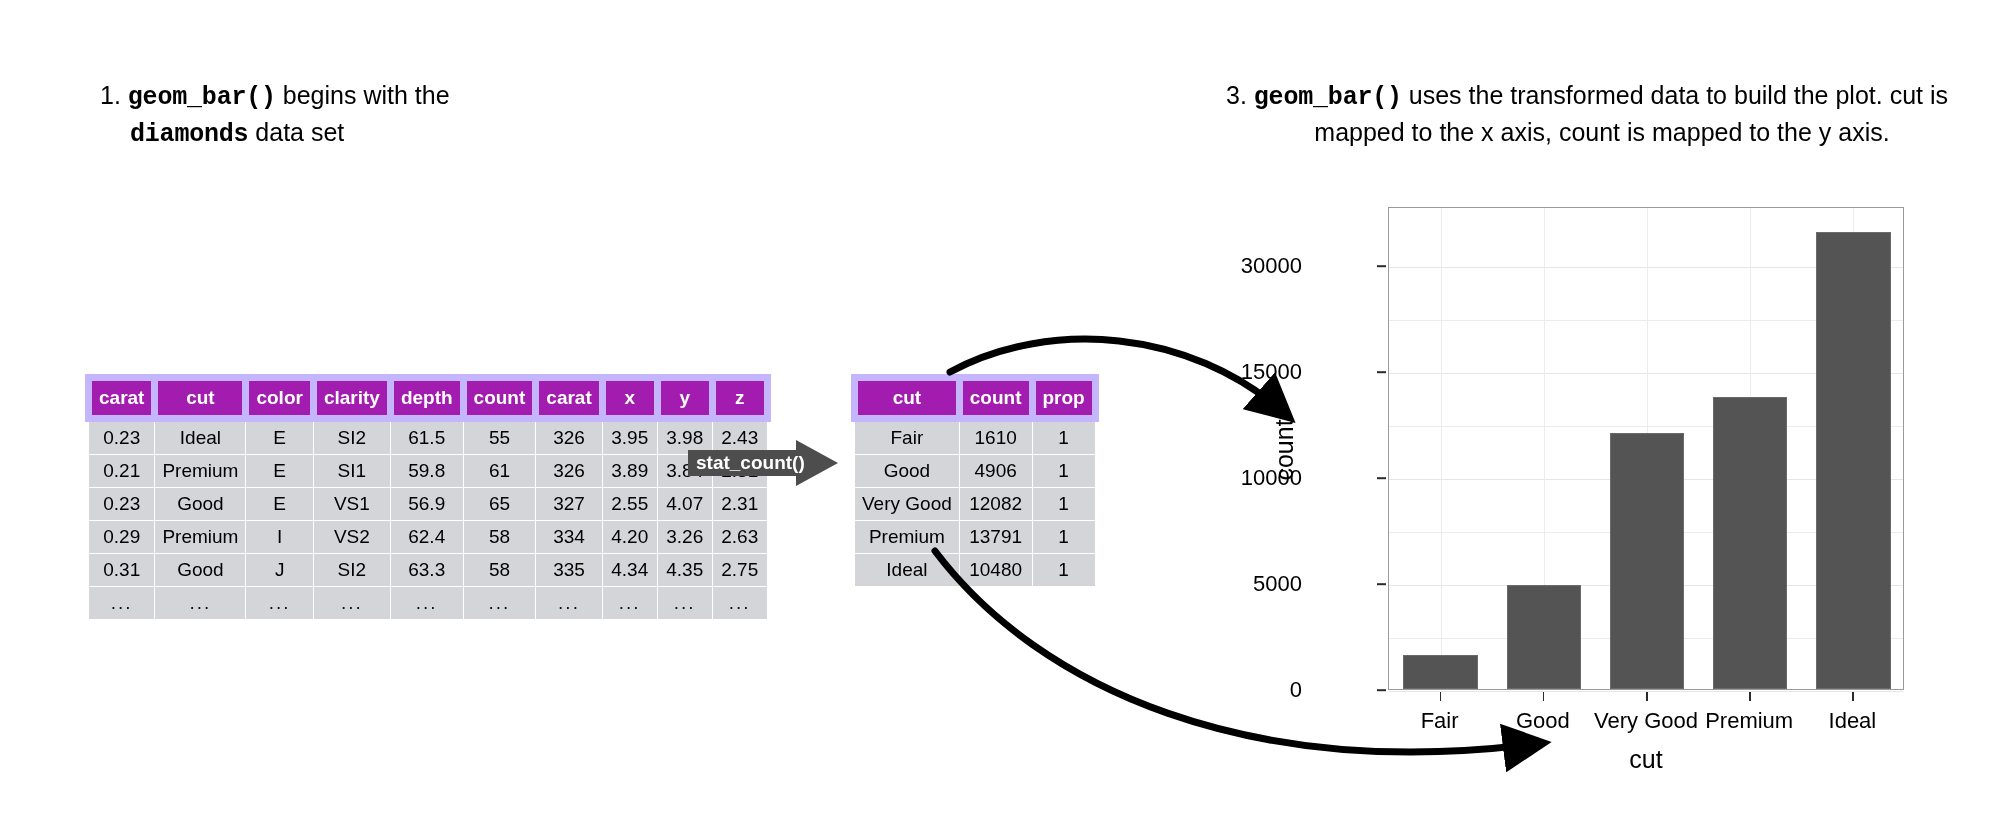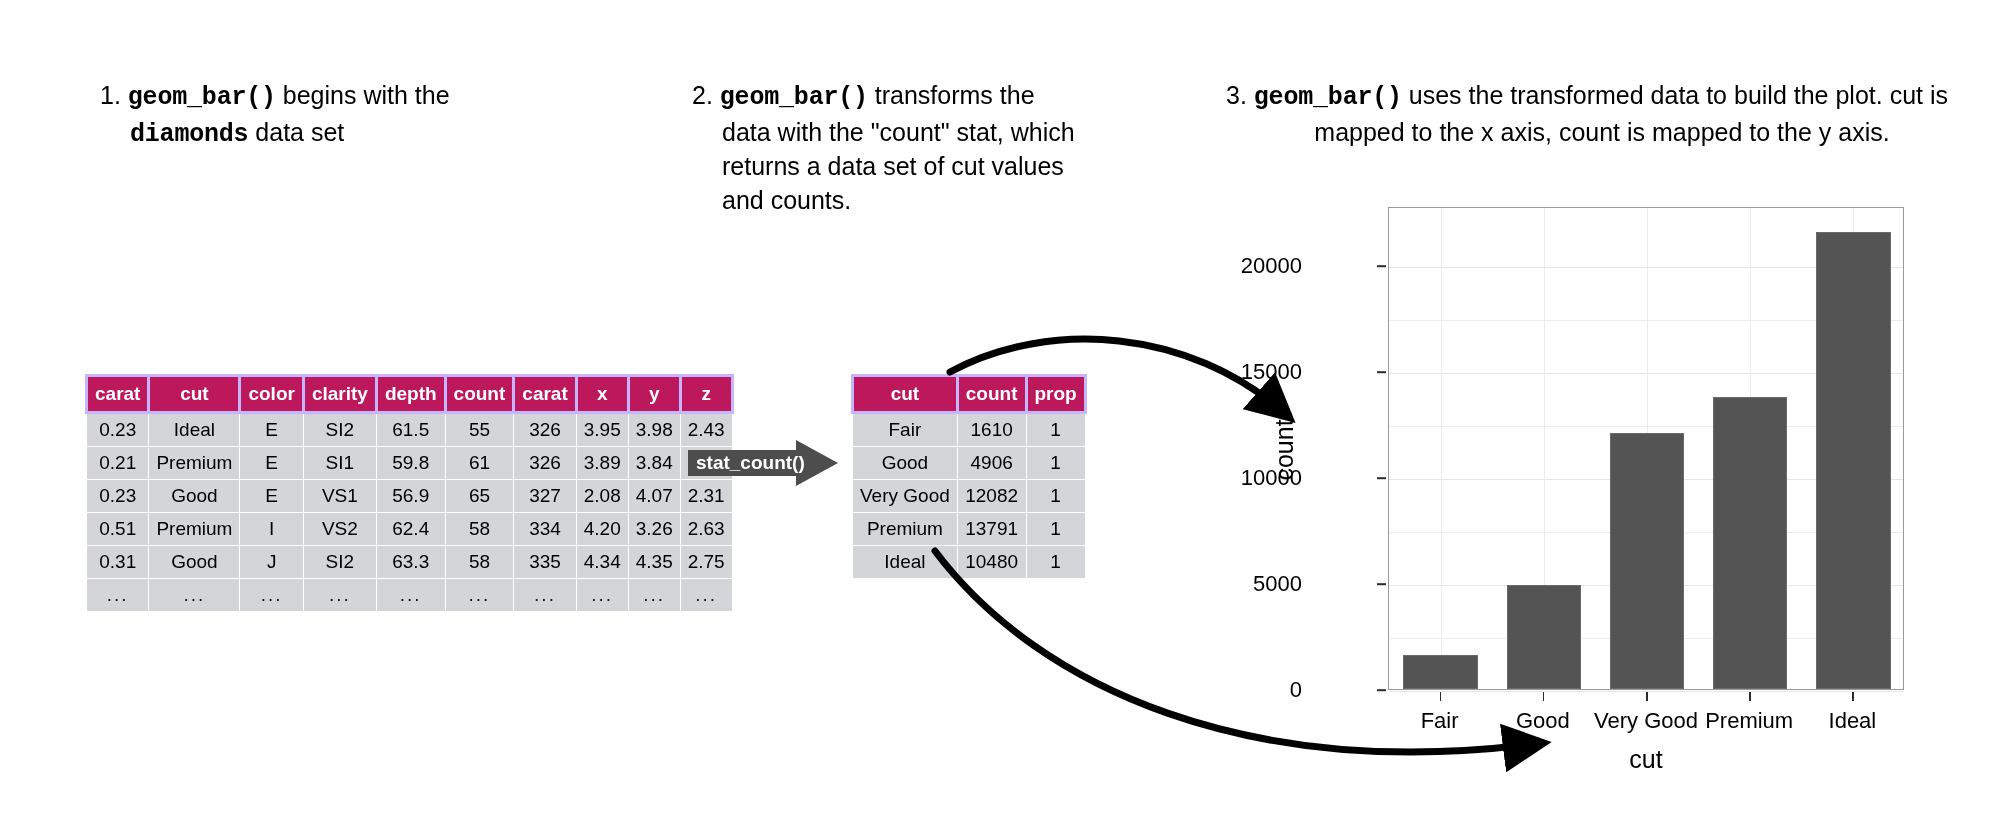--- a/index.html
+++ b/index.html
@@ -15,22 +15,22 @@
   .mono{font-family:"Liberation Mono", monospace;font-weight:bold;letter-spacing:-0.2px;}
   .hang{padding-left:30px;text-indent:-30px;}
 
   #caption-1{left:100px;top:78px;width:370px;}
   #caption-2{left:692px;top:78px;width:360px;}
   #caption-3{left:1222px;top:78px;width:700px;text-align:center;}
 
   
   .tbl{position:absolute;border-collapse:collapse;font-size:19px;}
   .tbl th{
-    background:#be185d;color:#ffffff;font-weight:bold;text-align:center;
-    padding:6px 7px;border:3px solid #c4b5fd;white-space:nowrap;
+    background:#a21caf;color:#ffffff;font-weight:bold;text-align:center;
+    padding:6px 7px;border:7px solid #c4b5fd;white-space:nowrap;
   }
   .tbl td{
     background:#d4d5d8;color:#000;text-align:center;
     padding:5px 7px;border:1px solid #ffffff;white-space:nowrap;
   }
   .tbl td.dots{color:#111;letter-spacing:2px;}
   #diamonds-table{left:85px;top:374px;}
   #diamonds-table th,#diamonds-table td{min-width:34px;}
   #summary-table{left:851px;top:374px;}
   #summary-table th,#summary-table td{min-width:40px;}
@@ -72,24 +72,20 @@
 </head>
 <body>
 
 <div class="stage">
 
   <div class="caption hang" id="caption-1">
     <span class="num">1.</span>
     <span class="mono">geom_bar()</span><span> begins with the </span><span class="mono">diamonds</span><span> data set</span>
   </div>
 
-  <div class="caption hang" id="caption-2">
-    <span class="num">2.</span>
-    <span class="mono">geom_bar()</span><span> transforms the data with the "count" stat, which returns a data set of cut values and counts.</span>
-  </div>
 
   <div class="caption hang" id="caption-3">
     <span class="num">3.</span>
     <span class="mono">geom_bar()</span><span> uses the transformed data to build the plot. cut is mapped to the x axis, count is mapped to the y axis.</span>
   </div>
 
   <table class="tbl" id="diamonds-table">
     <thead>
       <tr id="d-head">
           <th>carat</th>
@@ -130,26 +126,26 @@
           <td>2.31</td>
         </tr>
         <tr>
           <td>0.23</td>
           <td>Good</td>
           <td>E</td>
           <td>VS1</td>
           <td>56.9</td>
           <td>65</td>
           <td>327</td>
-          <td>2.08</td>
+          <td>2.55</td>
           <td>4.07</td>
           <td>2.31</td>
         </tr>
         <tr>
-          <td>0.51</td>
+          <td>0.29</td>
           <td>Premium</td>
           <td>I</td>
           <td>VS2</td>
           <td>62.4</td>
           <td>58</td>
           <td>334</td>
           <td>4.20</td>
           <td>3.26</td>
           <td>2.63</td>
         </tr>
@@ -253,21 +249,21 @@
     </div>
     <div id="yaxis">
         <div class="ytick-lab" style="top: 490px;">0</div>
         <div class="ytick-mark" style="top: 490px; left: 87px;"></div>
         <div class="ytick-lab" style="top: 384.079px;">5000</div>
         <div class="ytick-mark" style="top: 384.079px; left: 87px;"></div>
         <div class="ytick-lab" style="top: 278.158px;">10000</div>
         <div class="ytick-mark" style="top: 278.158px; left: 87px;"></div>
         <div class="ytick-lab" style="top: 172.237px;">15000</div>
         <div class="ytick-mark" style="top: 172.237px; left: 87px;"></div>
-        <div class="ytick-lab" style="top: 66.3158px;">20000</div>
+        <div class="ytick-lab" style="top: 66.3158px;">30000</div>
         <div class="ytick-mark" style="top: 66.3158px; left: 87px;"></div>
       </div>
     <div id="xaxis">
         <div class="xtick-lab" style="left: 69.6px; width: 160px; top: 508px;">Fair</div>
         <div class="xtick-mark" style="left: 149.6px; top: 492px;"></div>
         <div class="xtick-lab" style="left: 172.8px; width: 160px; top: 508px;">Good</div>
         <div class="xtick-mark" style="left: 252.8px; top: 492px;"></div>
         <div class="xtick-lab" style="left: 276px; width: 160px; top: 508px;">Very Good</div>
         <div class="xtick-mark" style="left: 356px; top: 492px;"></div>
         <div class="xtick-lab" style="left: 379.2px; width: 160px; top: 508px;">Premium</div>

